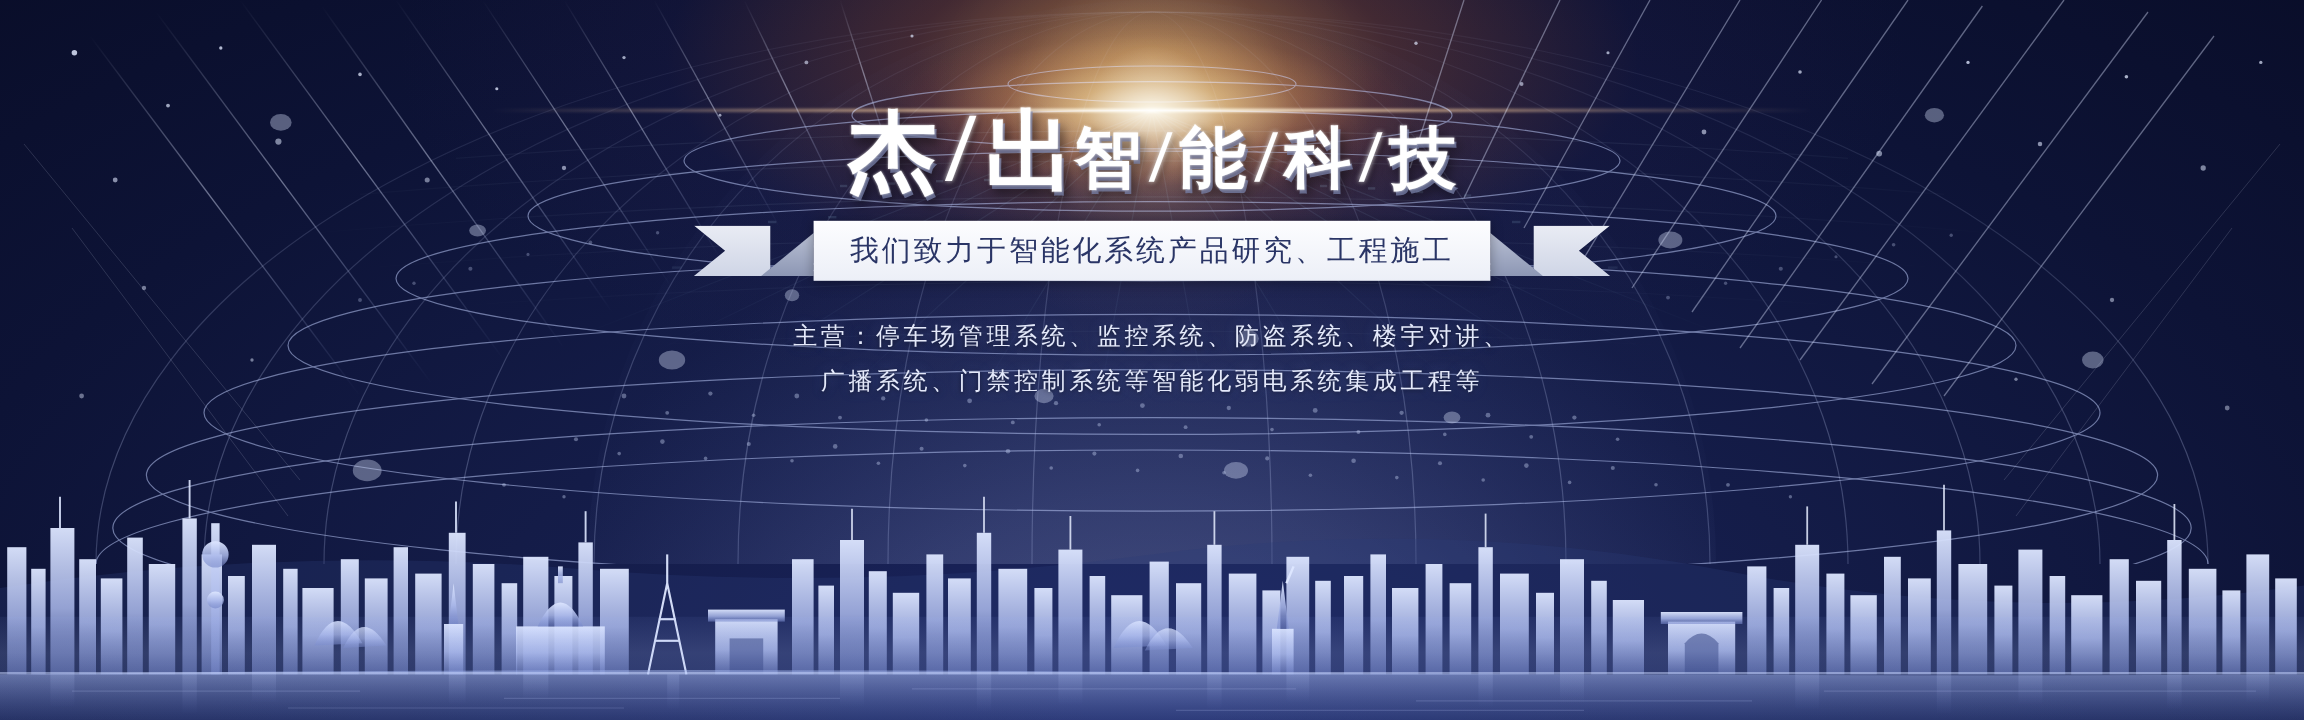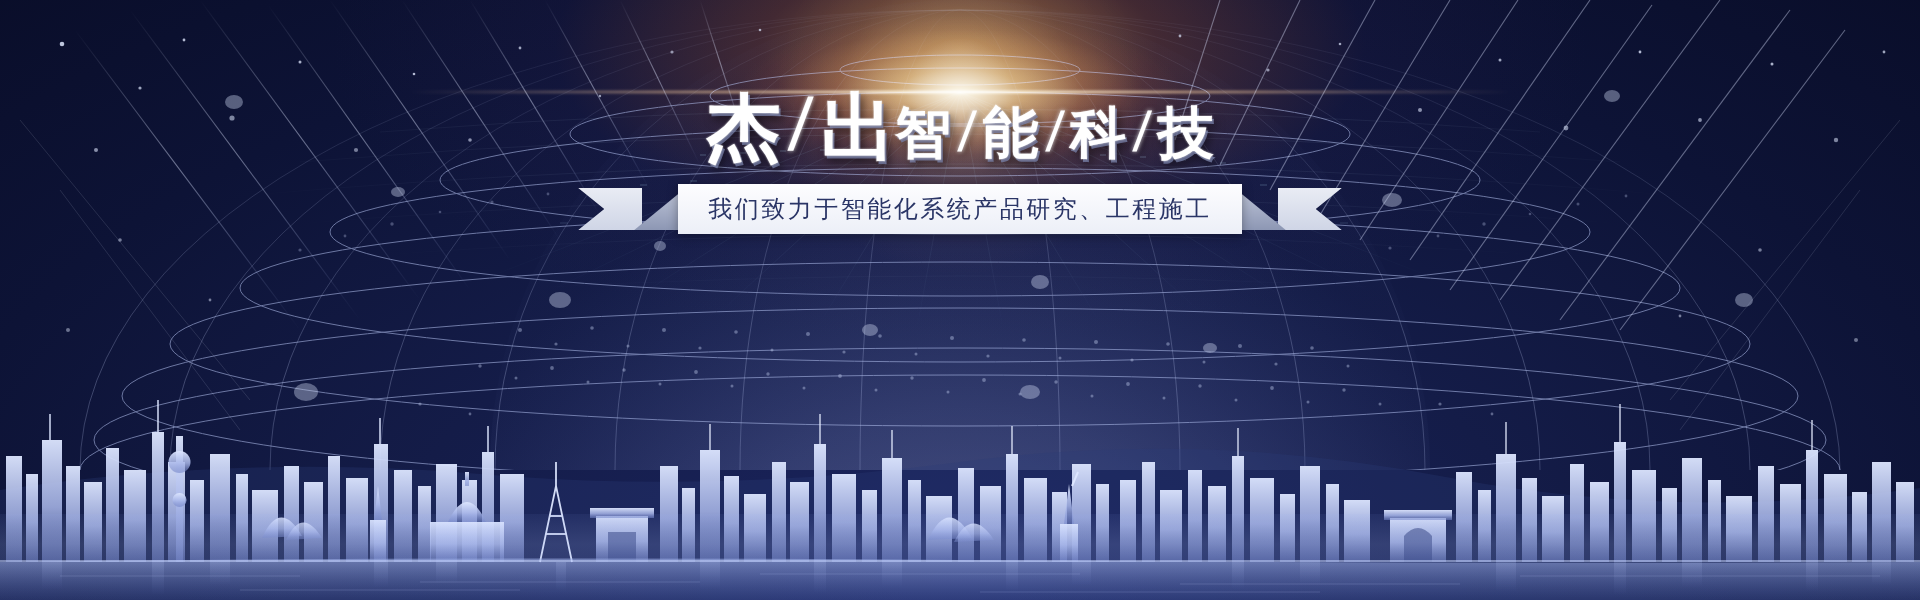--- a/index.html
+++ b/index.html
@@ -456,20 +456,24 @@
     <div class="ribbon">
       <div class="ribbon-tail left"></div>
       <div class="ribbon-tail right"></div>
       <div class="ribbon-fold left"></div>
       <div class="ribbon-fold right"></div>
       <div class="ribbon-body">
         <span class="ribbon-text">我们致力于智能化系统产品研究、工程施工</span>
       </div>
     </div>
 
+    <div class="desc">
+      <div>主营：停车场管理系统、监控系统、防盗系统、楼宇对讲、</div>
+      <div>广播系统、门禁控制系统等智能化弱电系统集成工程等</div>
+    </div>
 
   </div>
 
   <div class="skyline">
     <svg width="1920" height="230" viewBox="0 0 1920 230" aria-hidden="true">
       <defs>
         <linearGradient id="bldG" x1="0" y1="0" x2="0" y2="1">
           <stop offset="0%" stop-color="#dde6ff" stop-opacity="0.95"></stop>
           <stop offset="55%" stop-color="#aab8ea" stop-opacity="0.85"></stop>
           <stop offset="100%" stop-color="#6f80c4" stop-opacity="0.55"></stop>

